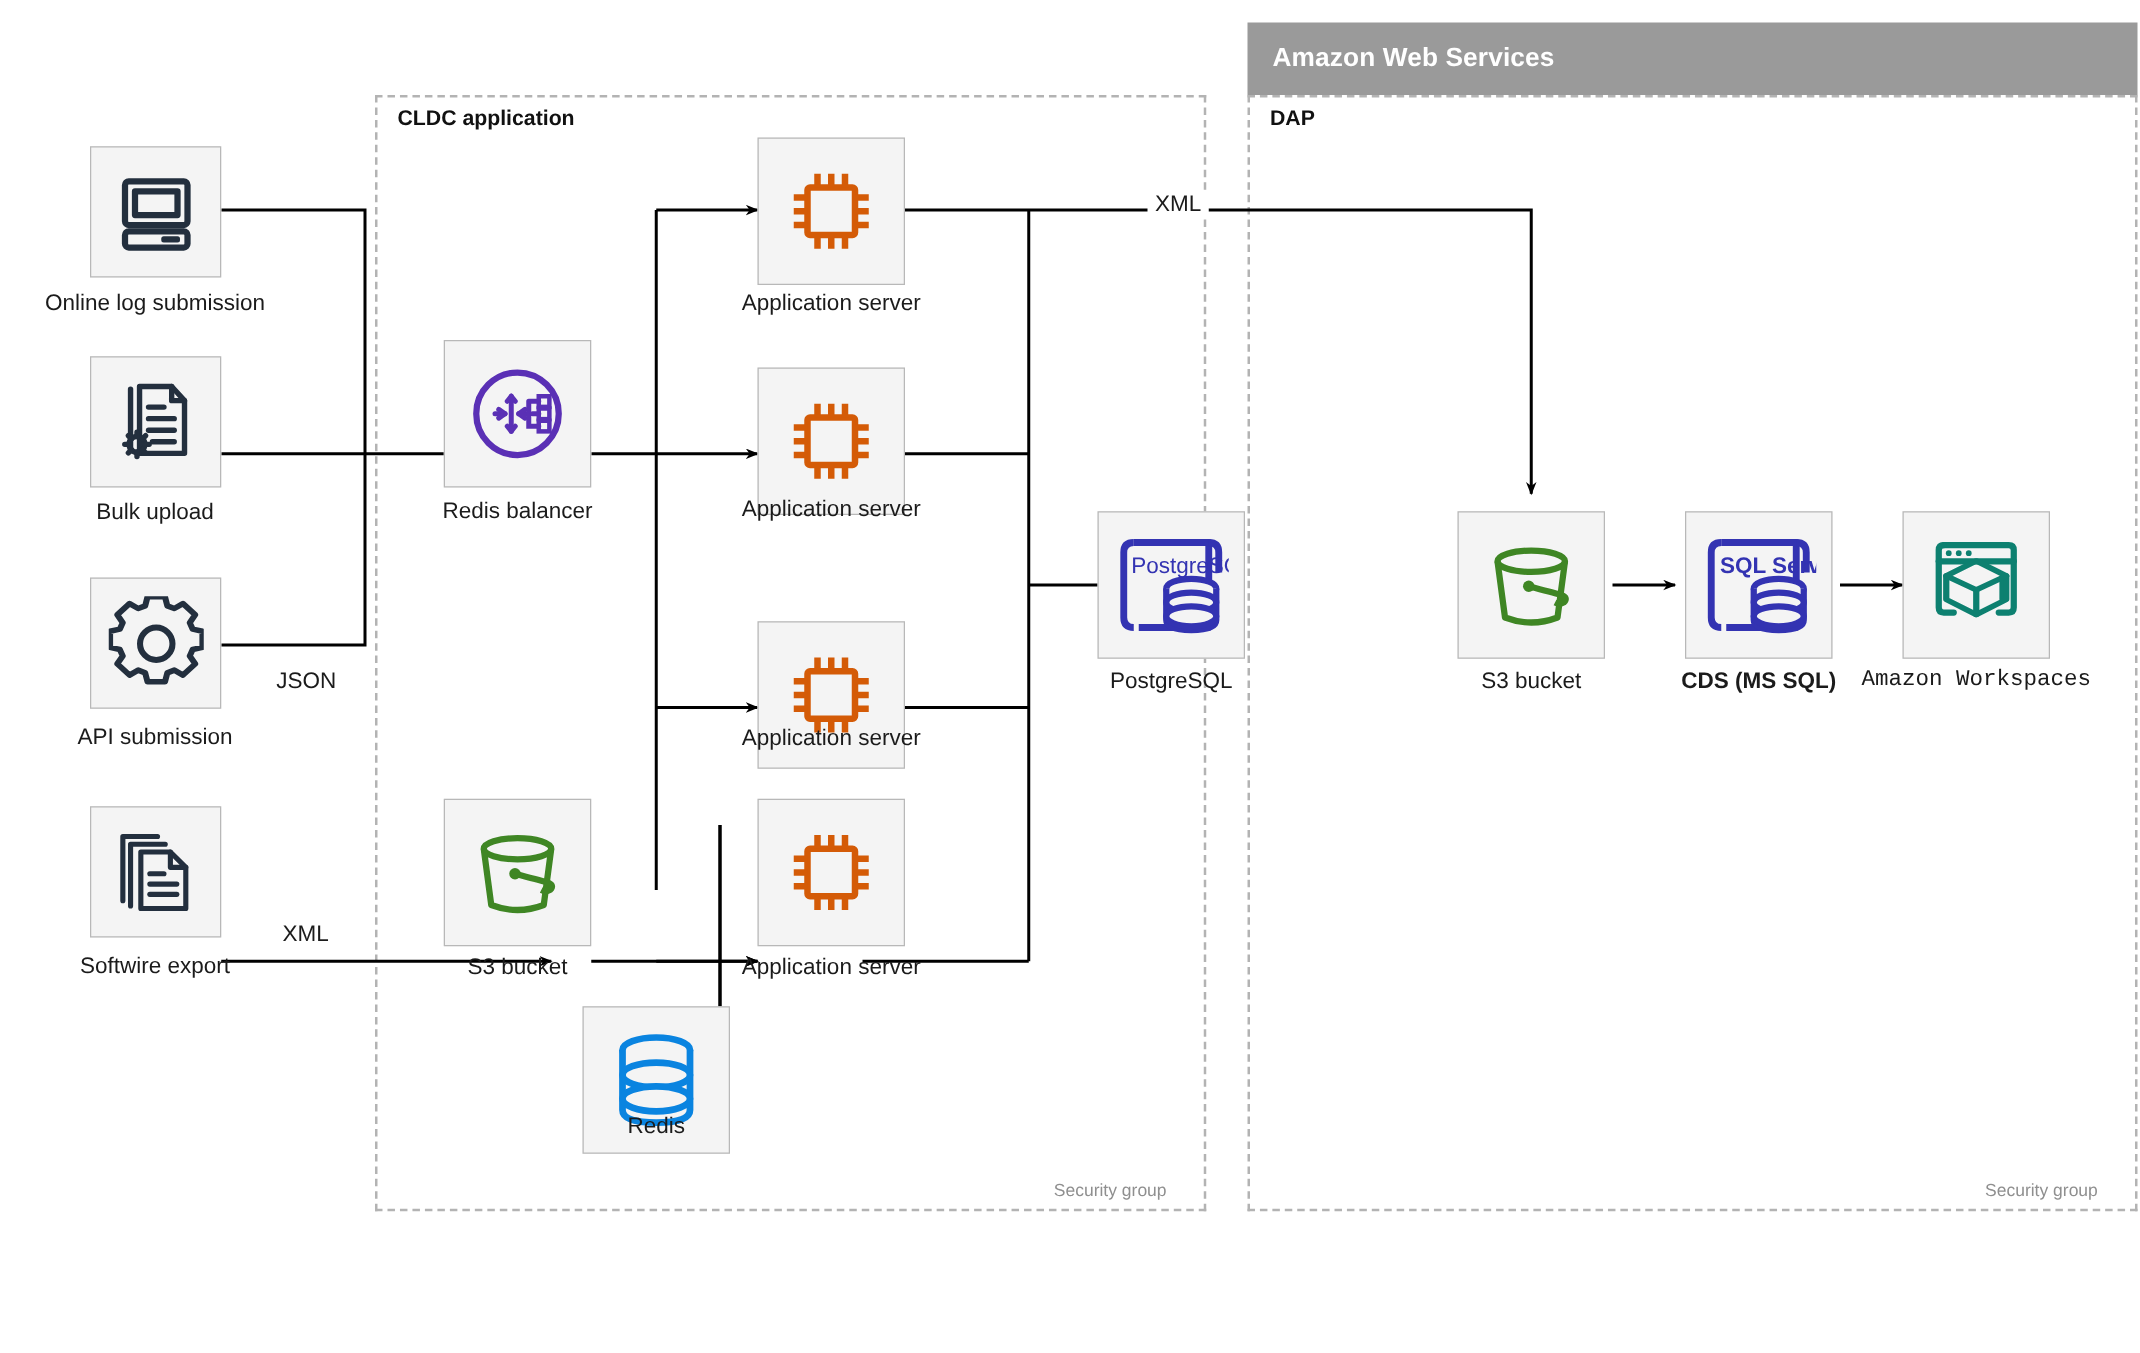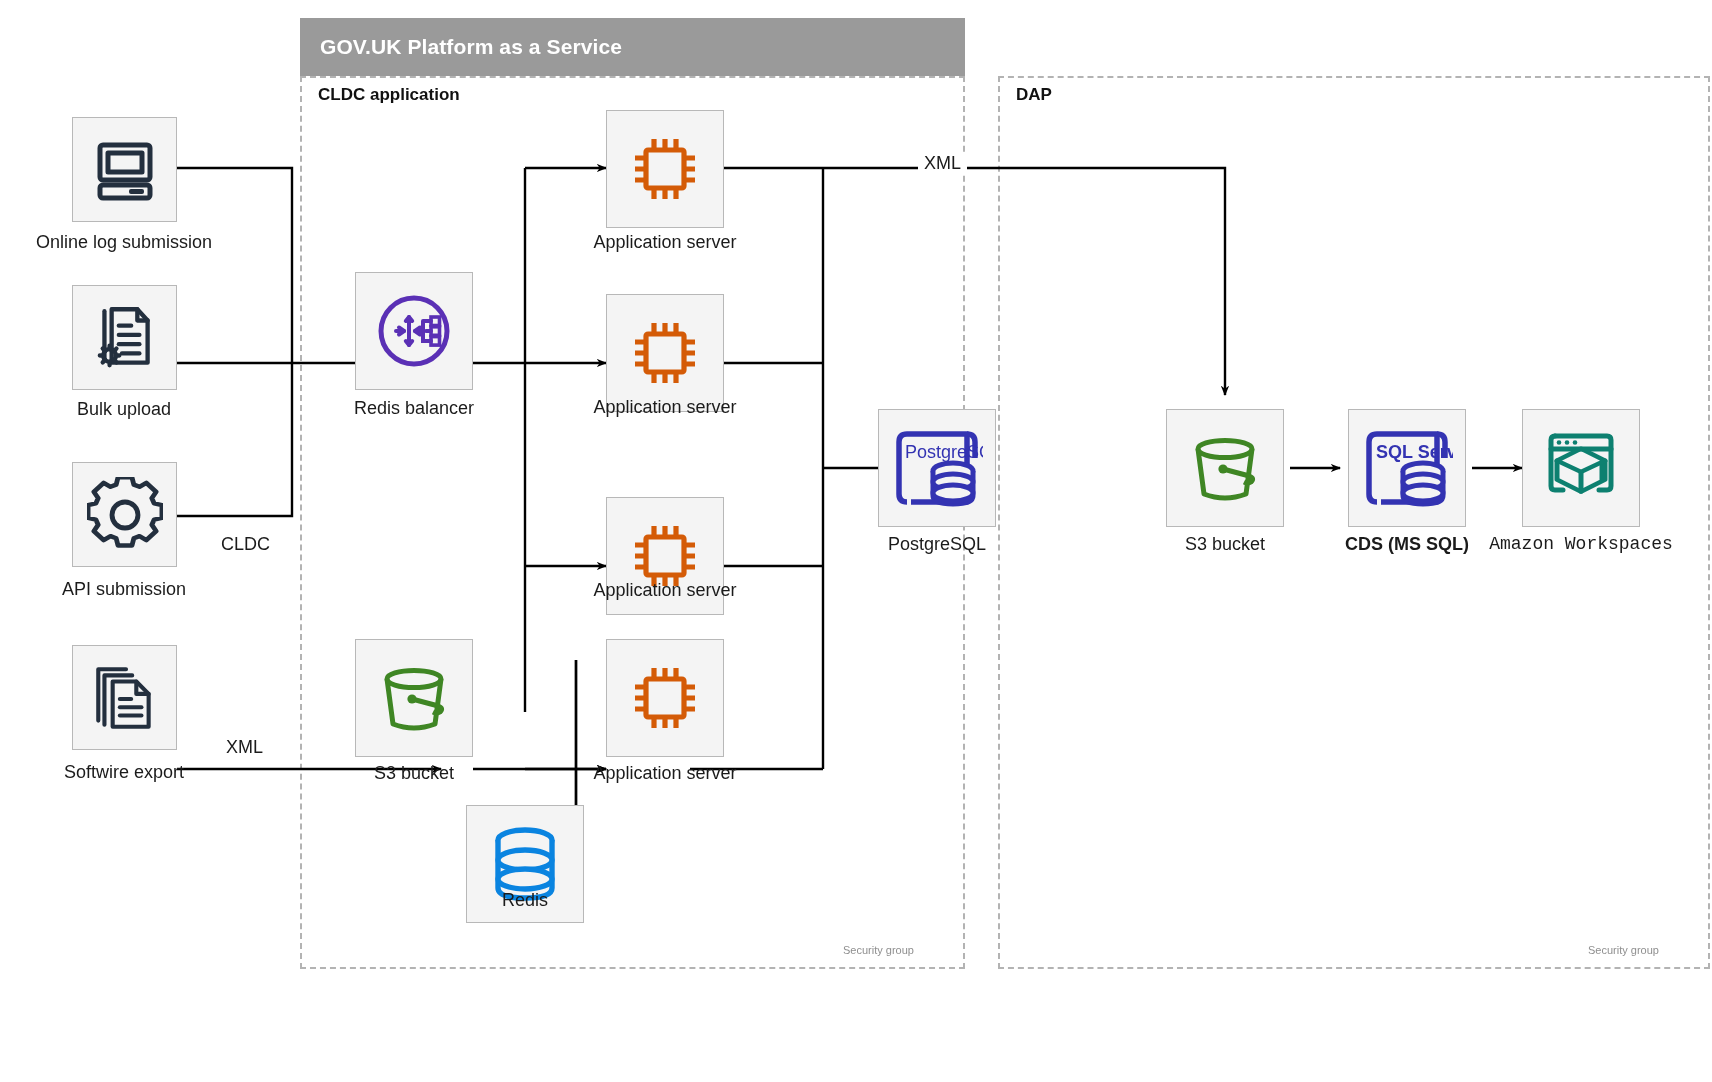--- a/index.html
+++ b/index.html
@@ -8,21 +8,21 @@
 
   #canvas{position:absolute;left:0;top:0;width:1712px;height:1082px;}
 
   
   .zone-banner{position:absolute;background:#9a9a9a;color:#ffffff;
       font-weight:bold;font-size:21px;display:flex;align-items:center;
       padding-left:20px;box-sizing:border-box;letter-spacing:.1px;}
 
   
   .sec-group{position:absolute;border:2px dashed #b3b3b3;box-sizing:border-box;background:transparent;}
-  .sec-label{position:absolute;font-size:11px;color:#8f8f8f;}
+  .sec-label{position:absolute;font-size:14px;color:#8f8f8f;}
   .grp-title{position:absolute;font-size:17px;font-weight:bold;color:#111;}
 
   
   .node{position:absolute;}
   .tile{position:absolute;background:#f4f4f4;border:1.5px solid #b8b8b8;
         box-sizing:border-box;display:flex;align-items:center;justify-content:center;}
   .node-label{position:absolute;width:260px;text-align:center;font-size:18px;
         color:#1b1b1b;white-space:nowrap;}
 
   
@@ -30,22 +30,22 @@
         padding:0 6px;white-space:nowrap;}
 
   svg.wires{position:absolute;left:0;top:0;width:1712px;height:1082px;
         pointer-events:none;overflow:visible;}
 </style>
 </head>
 <body>
 
 <div id="canvas">
 
-  <div class="zone-banner" style="left:300px;top:18px;width:665px;height:58px;">
-    <span>GOV.UK Platform as a Service</span>
+  <div class="zone-banner" style="left:998px;top:18px;width:712px;height:58px;">
+    <span>Amazon Web Services</span>
   </div>
 
   <div class="sec-group" style="left:300px;top:76px;width:665px;height:893px;"></div>
   <div class="sec-group" style="left:998px;top:76px;width:712px;height:893px;"></div>
 
   <div class="grp-title" style="left:318px;top:85px;">CLDC application</div>
   <div class="grp-title" style="left:1016px;top:85px;">DAP</div>
 
   <div class="sec-label" style="left:843px;top:944px;">Security group</div>
   <div class="sec-label" style="left:1588px;top:944px;">Security group</div>
@@ -87,21 +87,21 @@
       <path d="M473,769 L606,769" marker-end="url(#arw)"></path>
 
       <path d="M576,903 L576,769 L576,660 L576,660"></path>
       <path d="M576,903 L576,660"></path>
 
       <path d="M1290,468 L1340,468" marker-end="url(#arw)"></path>
       <path d="M1472,468 L1522,468" marker-end="url(#arw)"></path>
     </g>
   </svg>
 
-  <div class="edge-label" style="left:215px;top:534px;">CLDC</div>
+  <div class="edge-label" style="left:215px;top:534px;">JSON</div>
   <div class="edge-label" style="left:220px;top:737px;">XML</div>
   <div class="edge-label" style="left:918px;top:153px;">XML</div>
 
   <div class="node">
     <div class="tile" style="left:72px;top:117px;width:105px;height:105px;">
       <svg width="72" height="72" viewBox="0 0 72 72">
         <g fill="none" stroke="#232f3e" stroke-width="5" stroke-linejoin="round">
           <rect x="11" y="11" width="50" height="35" rx="3"></rect>
           <rect x="19" y="19" width="34" height="19"></rect>
           <rect x="11" y="51" width="50" height="13" rx="3"></rect>

